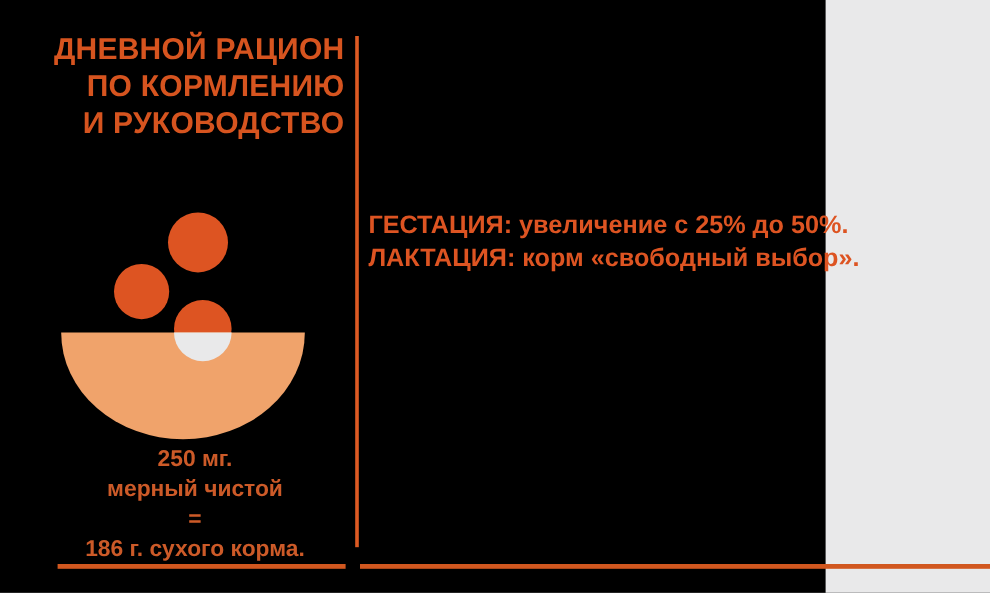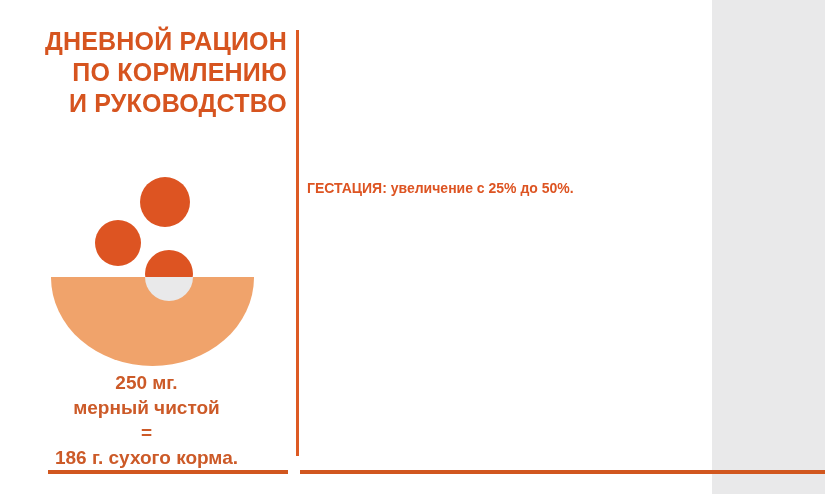--- a/index.html
+++ b/index.html
@@ -11,22 +11,21 @@
     width: 825px;
     height: 494px;
     background: #e9e9ea;
     font-family: "Liberation Sans", sans-serif;
     overflow: hidden;
   }
   #slide {
     position: relative;
     width: 688px;
     height: 494px;
-    background: #ffffff;
-    padding-left: 24px;
+    background: #000000;
   }
 
   
   .panel-title {
     position: absolute;
     left: 10px;
     top: 26px;
     width: 277px;
     text-align: right;
     color: #d6541f;
@@ -82,41 +81,41 @@
     top: 107px;
     width: 48px;
     height: 24px;
     background: #e9e9ea;
     border-radius: 0 0 24px 24px / 0 0 24px 24px;
   }
 
   
   .measure-caption {
     position: absolute;
-    left: 8px;
+    left: 24px;
     top: 370px;
     width: 277px;
     text-align: center;
     color: #cc5a28;
     font-weight: bold;
     font-size: 19px;
     line-height: 25px;
     white-space: nowrap;
   }
   .measure-caption .mline { display: block; }
 
   
   .body-copy {
     position: absolute;
     left: 307px;
     top: 174px;
     width: 500px;
     color: #dd5422;
     font-weight: bold;
-    font-size: 14px;
+    font-size: 21px;
     line-height: 28px;
     white-space: nowrap;
   }
   .body-copy .bline { display: block; }
 
   
   .h-rule {
     position: absolute;
     top: 470px;
     height: 4px;
@@ -148,18 +147,19 @@
 
   <div class="measure-caption">
     <span class="mline">250 мг.</span>
     <span class="mline">мерный чистой</span>
     <span class="mline">=</span>
     <span class="mline">186 г. сухого корма.</span>
   </div>
 
   <div class="body-copy">
     <span class="bline">ГЕСТАЦИЯ: увеличение с 25% до 50%.</span>
+    <span class="bline">ЛАКТАЦИЯ: корм «свободный выбор».</span>
   </div>
 
   <div class="h-rule h-rule-left"></div>
   <div class="h-rule h-rule-right"></div>
 
 </div>
 
 </body></html>

